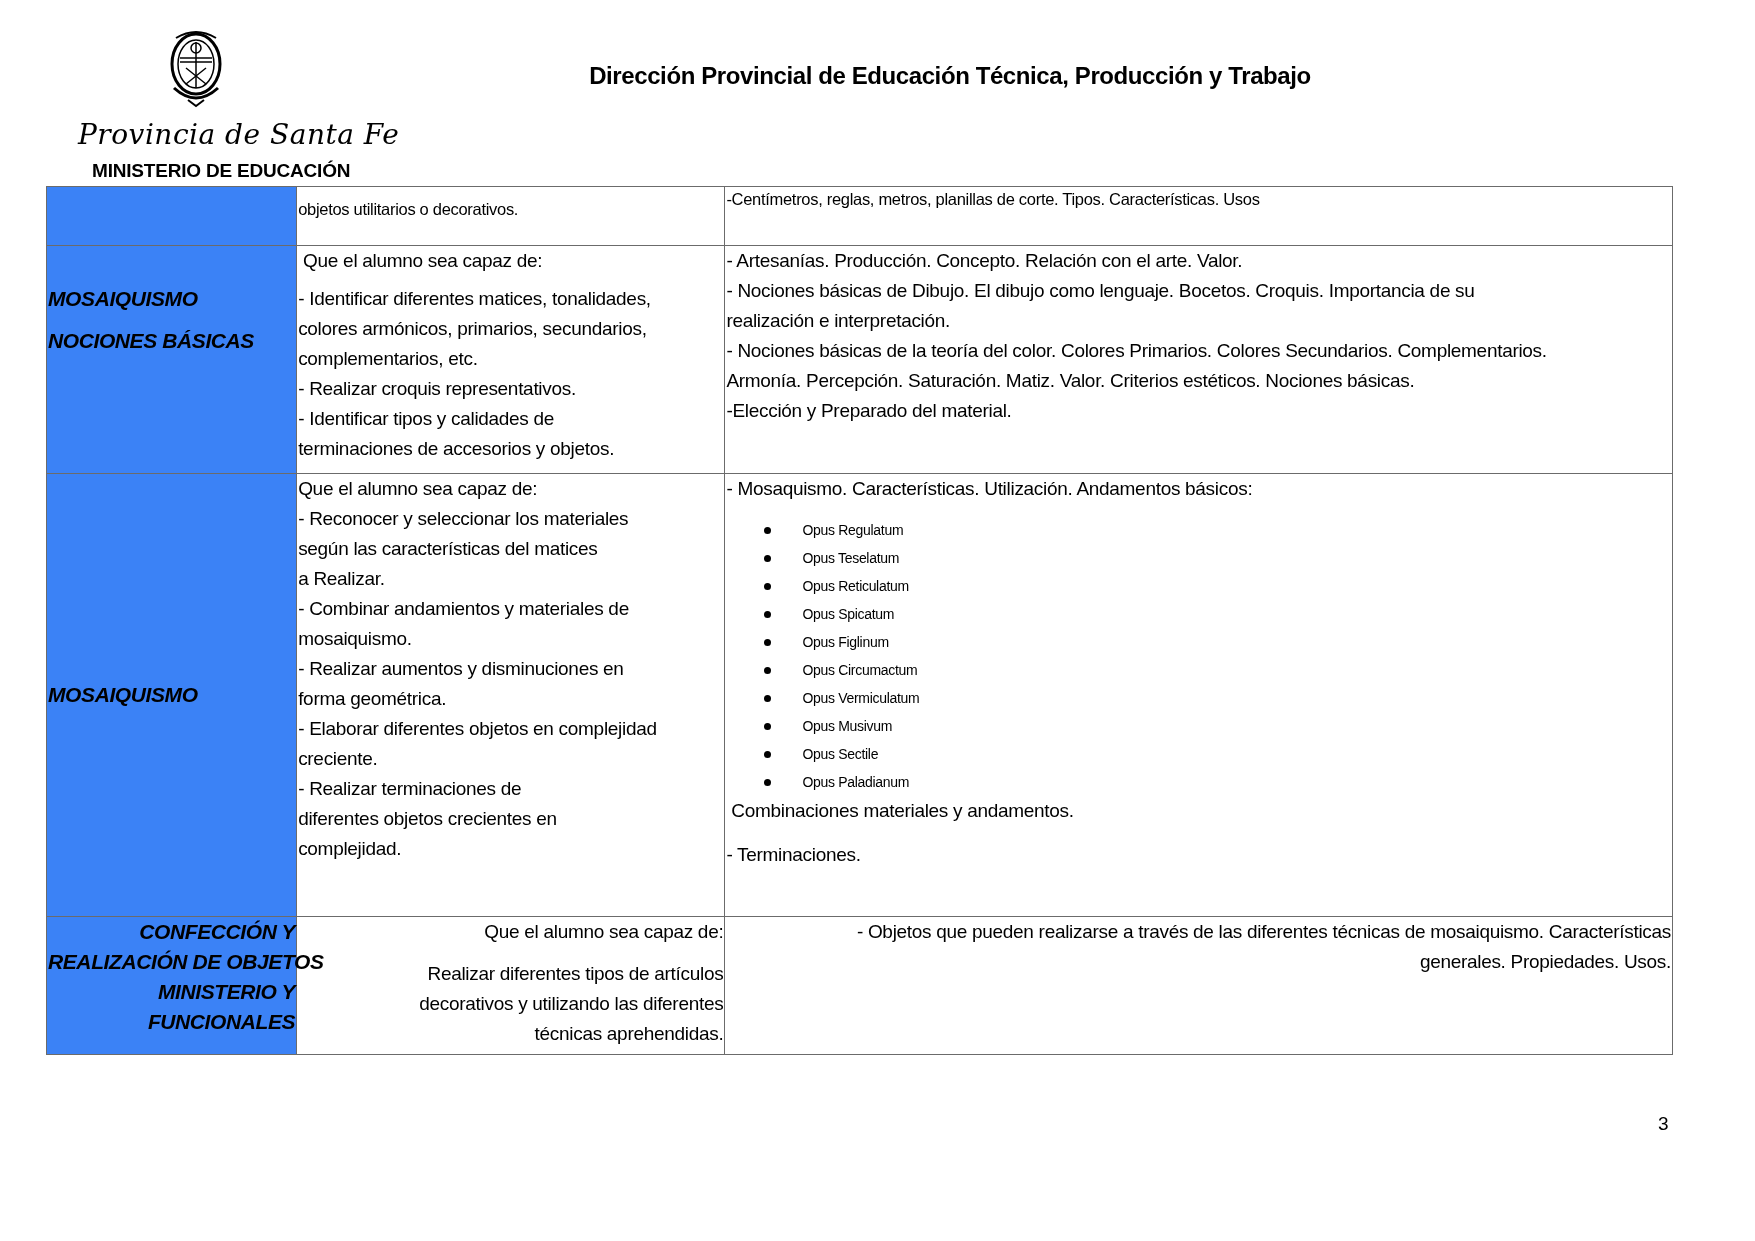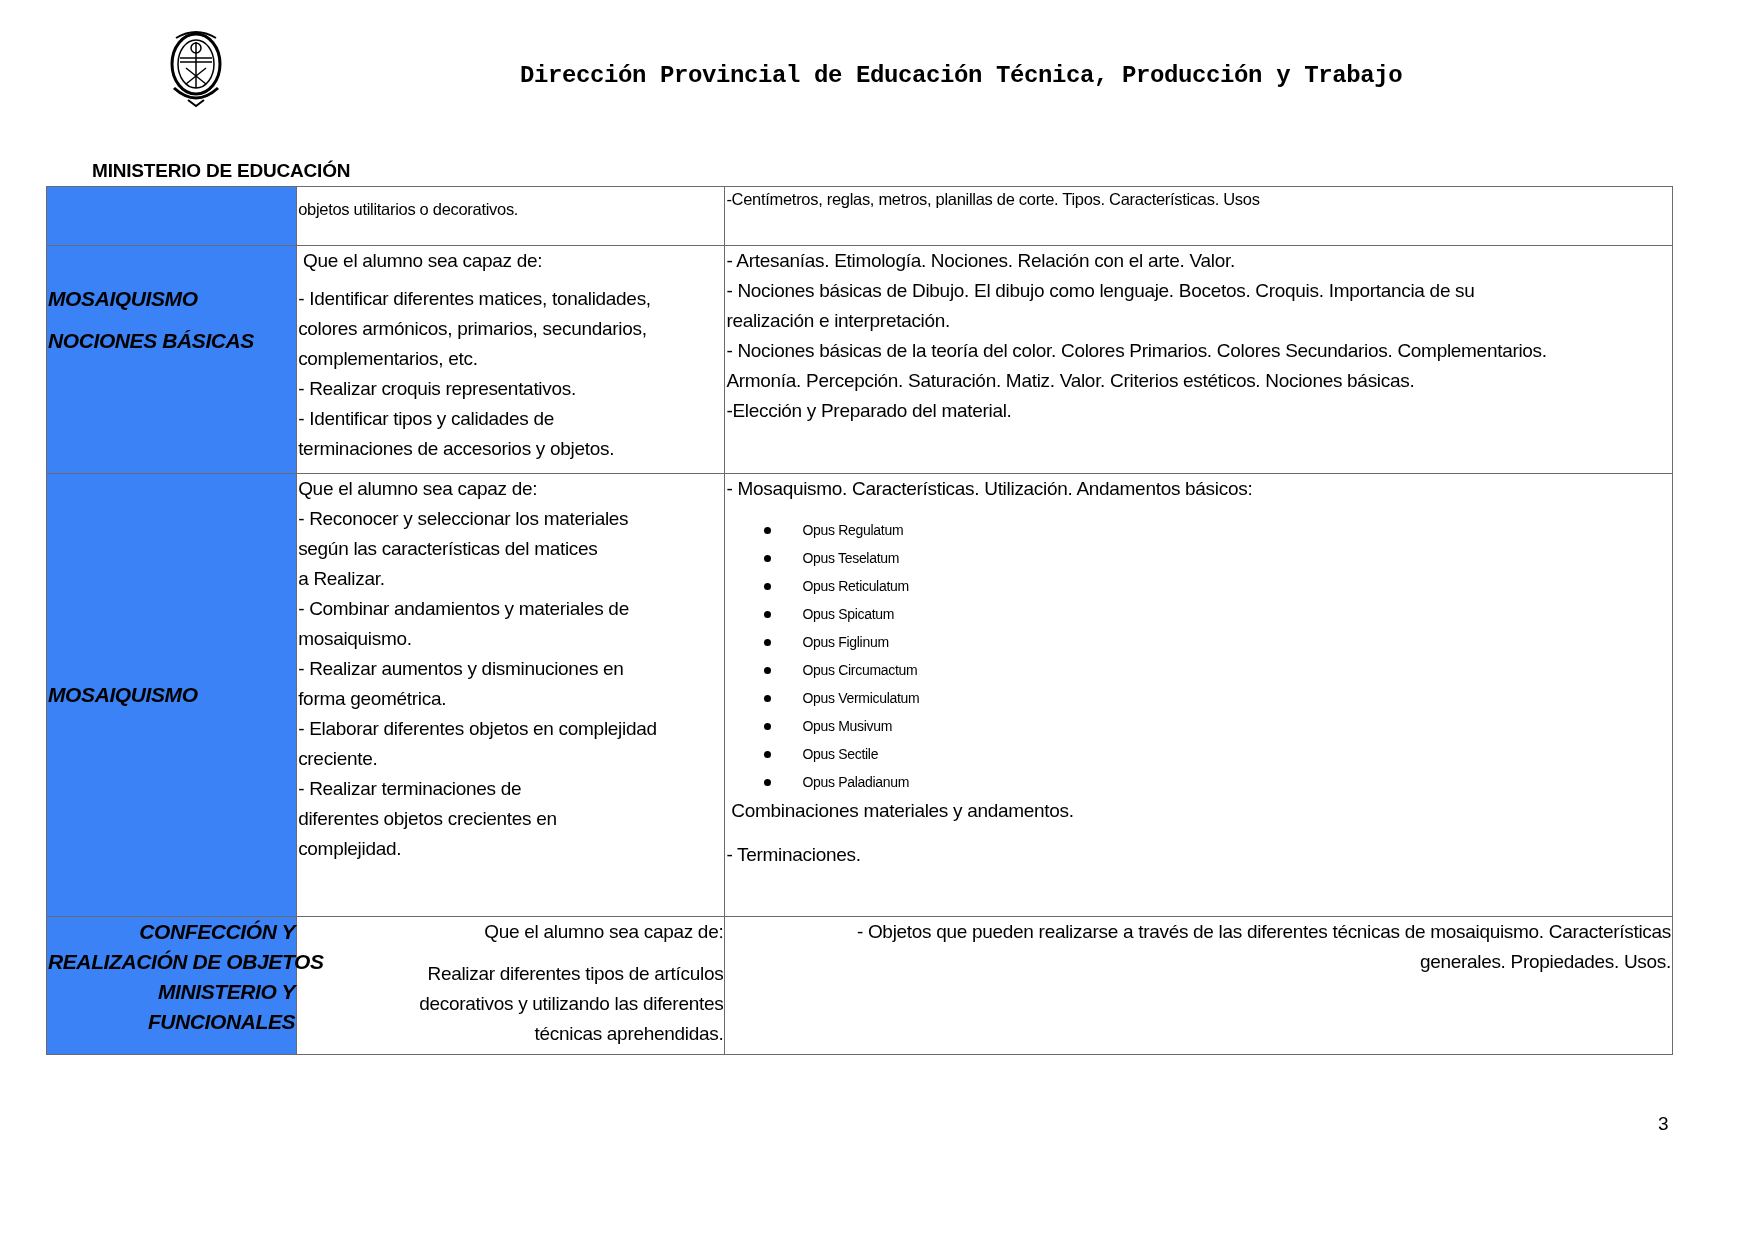--- a/index.html
+++ b/index.html
@@ -50,21 +50,21 @@
       left: 520px;
       top: 58px;
       width: 860px;
       text-align: center;
       font-family: "Liberation Sans", sans-serif;
       font-weight: bold;
       font-size: 24px;
       line-height: 35px;
       letter-spacing: -0.4px;
     }
-    .titles div { white-space: nowrap; font-family: Liberation Mono, monospace; }
+    .titles div { white-space: nowrap; }
 
     
     .content-table {
       position: absolute;
       left: 46px;
       top: 186px;
       width: 1627px;
       border-collapse: collapse;
       table-layout: fixed;
       font-family: Liberation Sans, sans-serif;
@@ -138,20 +138,21 @@
     <line x1="14" y1="34" x2="46" y2="34" stroke="#000" stroke-width="1.5"></line>
     <line x1="30" y1="14" x2="30" y2="60" stroke="#000" stroke-width="1.5"></line>
     <line x1="20" y1="40" x2="40" y2="56" stroke="#000" stroke-width="1.5"></line>
     <line x1="40" y1="40" x2="20" y2="56" stroke="#000" stroke-width="1.5"></line>
     <circle cx="30" cy="20" r="5" fill="none" stroke="#000" stroke-width="1.5"></circle>
     <path d="M8 60 Q30 80 52 60" fill="none" stroke="#000" stroke-width="3"></path>
     <path d="M22 72 L30 78 L38 72" fill="none" stroke="#000" stroke-width="2"></path>
     <path d="M10 10 Q30 -2 50 10" fill="none" stroke="#000" stroke-width="2"></path>
   </svg>
 
+  <div class="province-script">Provincia de Santa Fe</div>
   <div class="ministry">MINISTERIO DE EDUCACIÓN</div>
 
   <div class="titles">
     <div>Dirección Provincial de Educación Técnica, Producción y Trabajo</div>
   </div>
 
   <table class="content-table">
     <colgroup>
       <col class="col1">
         <col class="col2">
@@ -181,21 +182,21 @@
         <span class="line" style="white-space:pre"> Que el alumno sea capaz de:</span>
         <span class="gap" style="height:8px"></span>
         <span class="line">- Identificar diferentes matices, tonalidades,</span>
         <span class="line">colores armónicos, primarios, secundarios,</span>
         <span class="line">complementarios, etc.</span>
         <span class="line">- Realizar croquis representativos.</span>
         <span class="line">- Identificar tipos y calidades de</span>
         <span class="line">terminaciones de accesorios y objetos.</span>
       </td>
       <td>
-        <span class="line">- Artesanías. Etimología. Nociones. Relación con el arte. Valor.</span>
+        <span class="line">- Artesanías. Producción. Concepto. Relación con el arte. Valor.</span>
         <span class="line">- Nociones básicas de Dibujo. El dibujo como lenguaje. Bocetos. Croquis. Importancia de su</span>
         <span class="line">realización e interpretación.</span>
         <span class="line">- Nociones básicas de la teoría del color. Colores Primarios. Colores Secundarios. Complementarios.</span>
         <span class="line">Armonía. Percepción. Saturación. Matiz. Valor. Criterios estéticos. Nociones básicas.</span>
         <span class="line">-Elección y Preparado del material.</span>
       </td>
     </tr>
 
     <tr class="row3">
       <td class="topic" style="vertical-align:middle">

